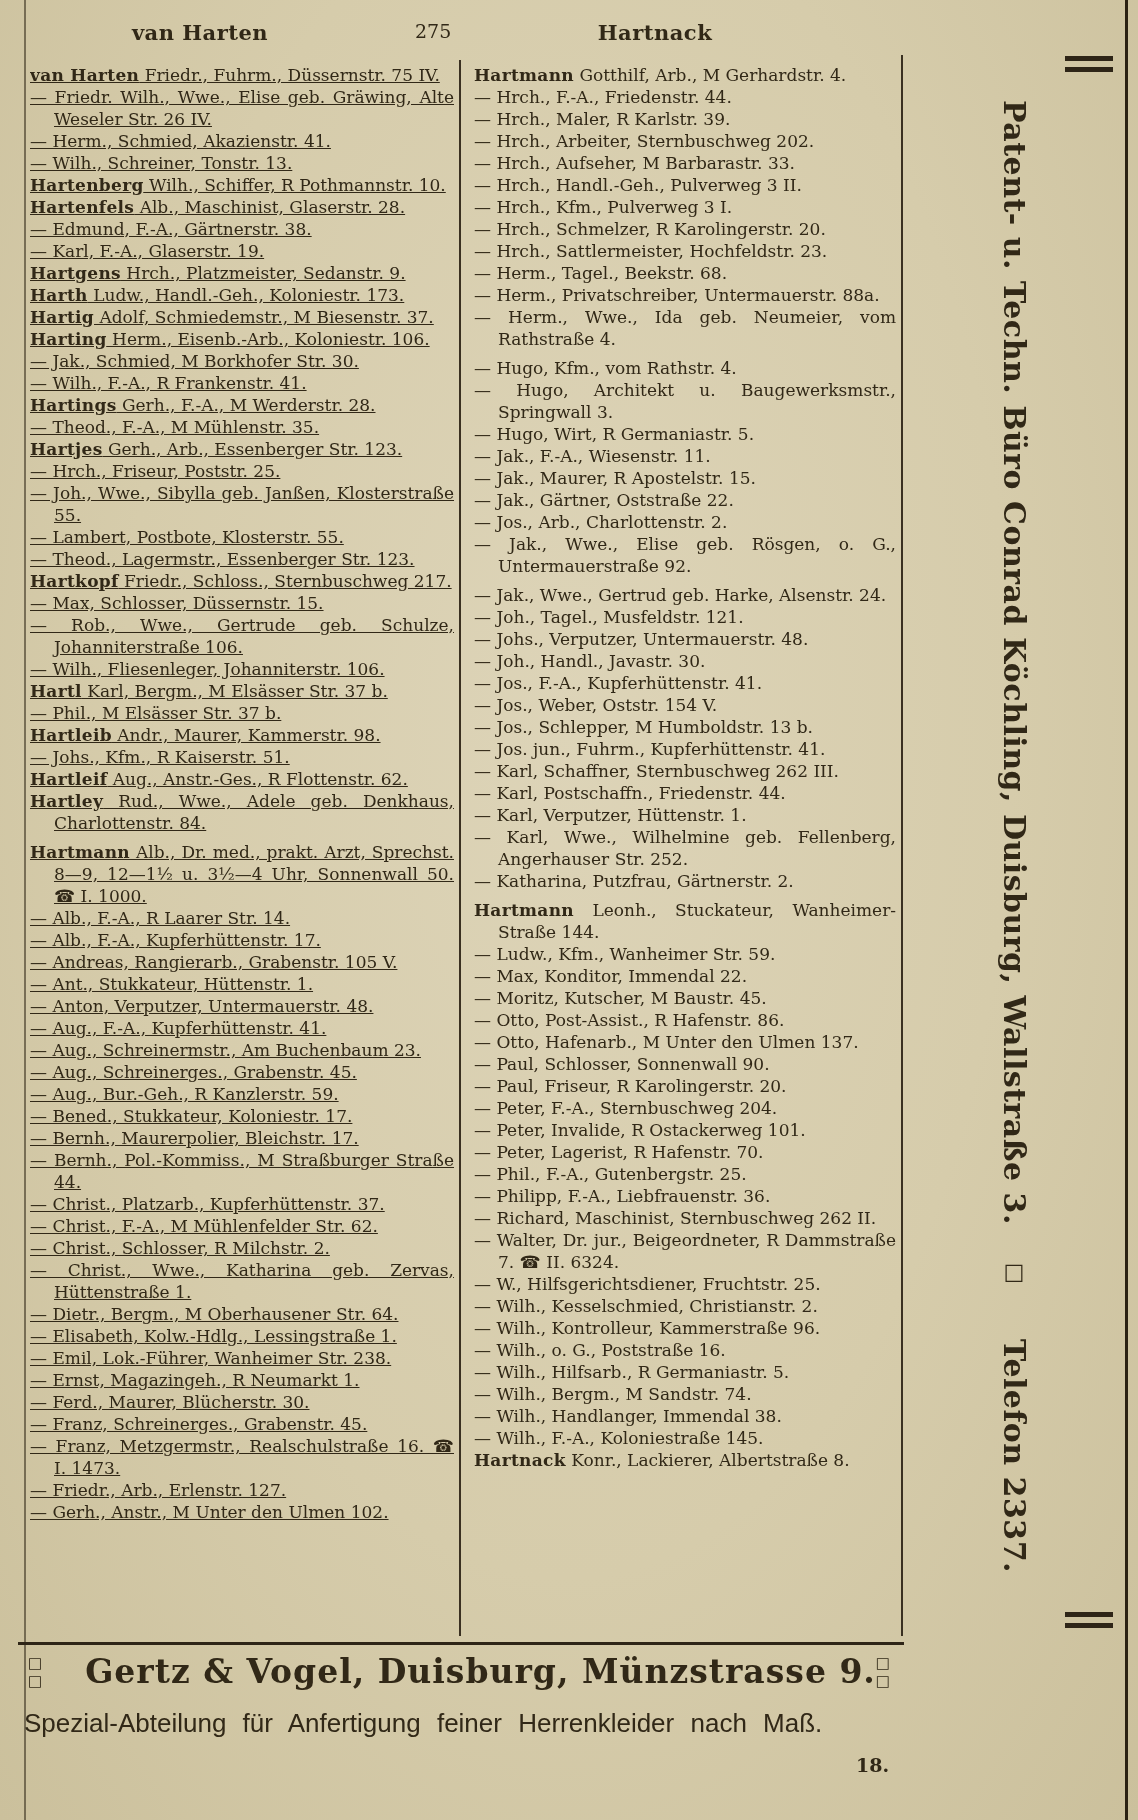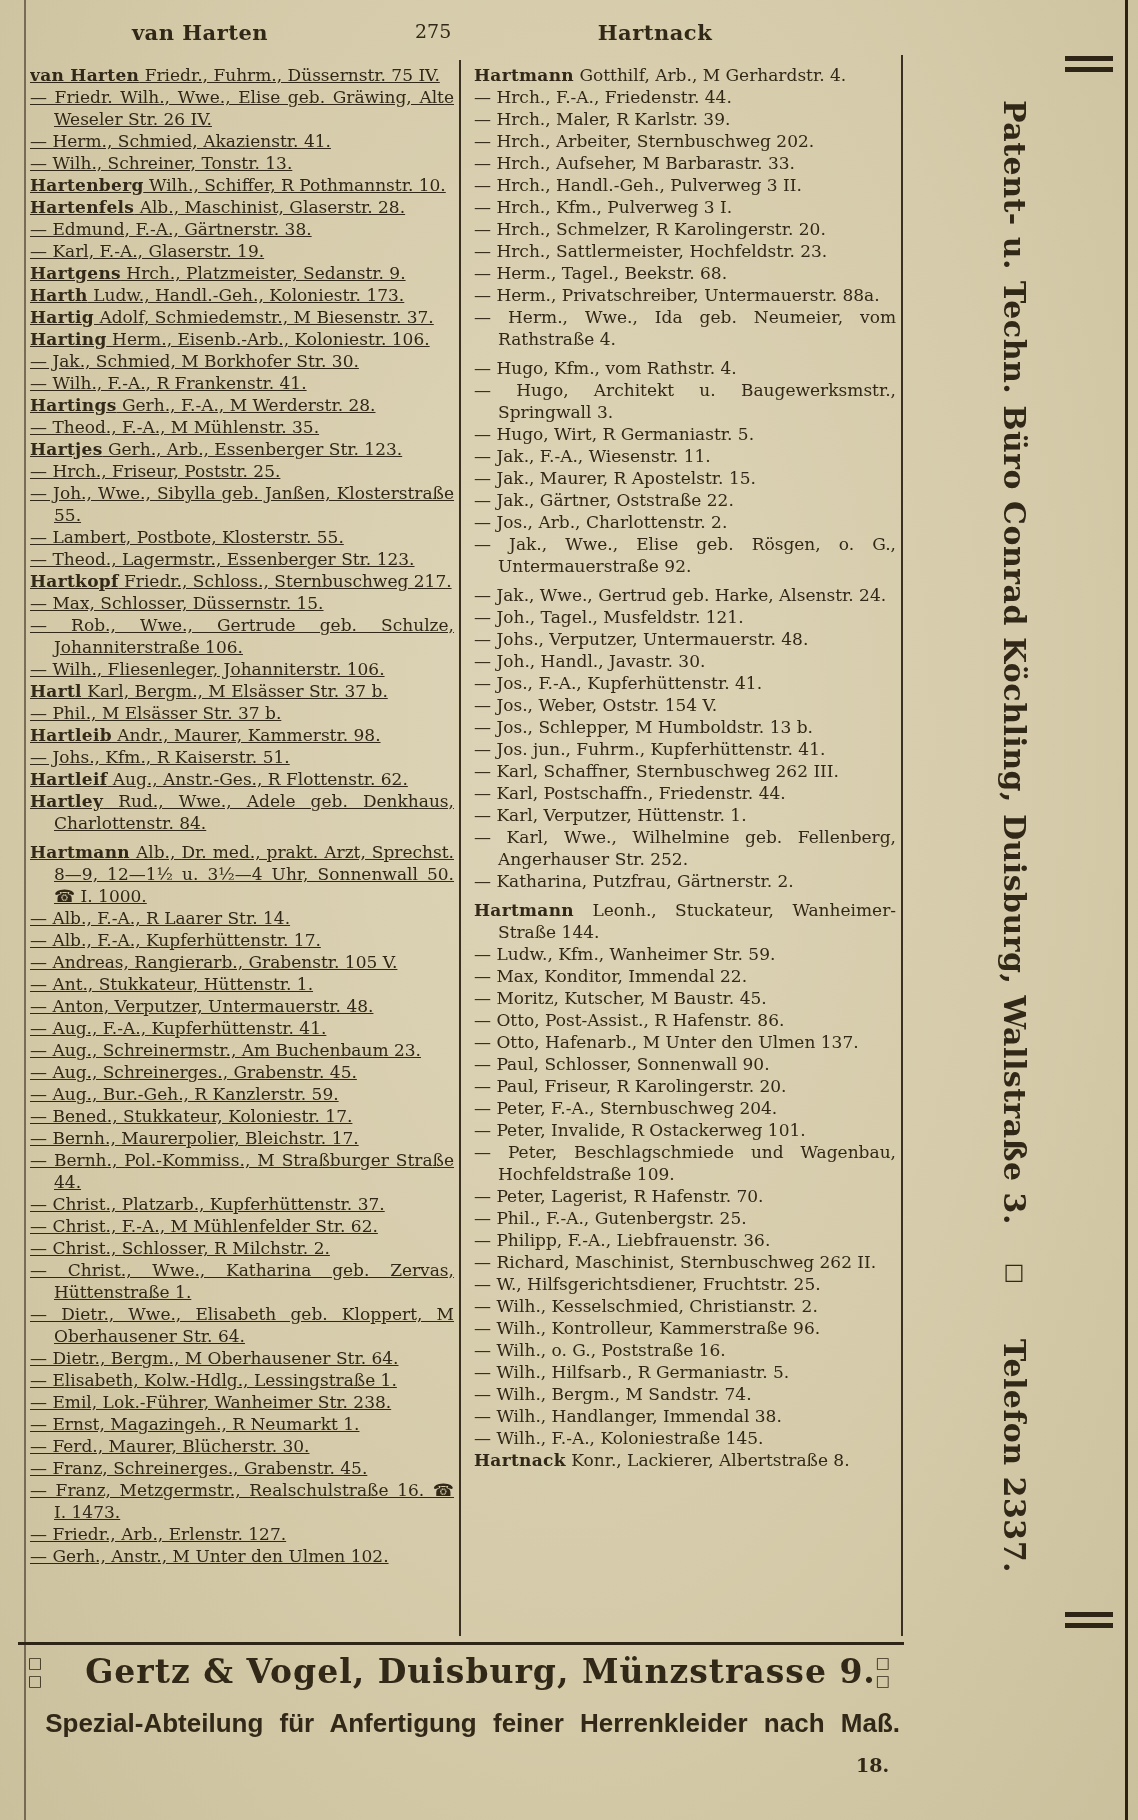--- a/index.html
+++ b/index.html
@@ -37,22 +37,22 @@
                 font-weight:bold;font-size:30px;line-height:40px;letter-spacing:.5px;
                 margin-top:28px;white-space:nowrap;}
   .side-square{margin:22px 0;font-size:22px;}
   .side-ad-text .seg2{margin:22px 0 0 0;}
 
   .footer-rule{position:absolute;left:18px;top:1642px;width:886px;height:3px;background:#2e2517;}
   .footer-ad{position:absolute;left:28px;top:1652px;width:868px;display:flex;
              justify-content:space-between;align-items:center;}
   .footer-ad-name{font-size:33px;font-weight:bold;letter-spacing:1px;white-space:nowrap;margin-left:35px;}
   .squares{font-size:15px;letter-spacing:8px;font-weight:bold;}
-  .footer-sub{position:absolute;left:24px;top:1708px;width:876px;text-align:right;
-              font-family:"Liberation Sans", sans-serif;font-weight:bold;font-size:26px;
+  .footer-sub{position:absolute;left:24px;top:1708px;width:876px;text-align:left;
+              font-family:"Liberation Sans", sans-serif;font-weight:normal;font-size:26px;
               word-spacing:9px;white-space:nowrap;}
   .page-mark{position:absolute;left:856px;top:1754px;font-size:19px;font-weight:bold;text-align:right;}
 </style>
 </head>
 <body>
 
 <div class="page">
   <div class="edge-left"></div>
 
   <div class="header">
@@ -103,21 +103,20 @@
       <div class="entry">— Aug., Schreinermstr., Am Buchenbaum 23.</div>
       <div class="entry">— Aug., Schreinerges., Grabenstr. 45.</div>
       <div class="entry">— Aug., Bur.-Geh., R Kanzlerstr. 59.</div>
       <div class="entry">— Bened., Stukkateur, Koloniestr. 17.</div>
       <div class="entry">— Bernh., Maurerpolier, Bleichstr. 17.</div>
       <div class="entry">— Bernh., Pol.-Kommiss., M Straßburger Straße 44.</div>
       <div class="entry">— Christ., Platzarb., Kupferhüttenstr. 37.</div>
       <div class="entry">— Christ., F.-A., M Mühlenfelder Str. 62.</div>
       <div class="entry">— Christ., Schlosser, R Milchstr. 2.</div>
       <div class="entry">— Christ., Wwe., Katharina geb. Zervas, Hüttenstraße 1.</div>
-      <div class="entry">— Dietr., Wwe., Elisabeth geb. Kloppert, M Oberhausener Str. 64.</div>
       <div class="entry">— Dietr., Bergm., M Oberhausener Str. 64.</div>
       <div class="entry">— Elisabeth, Kolw.-Hdlg., Lessingstraße 1.</div>
       <div class="entry">— Emil, Lok.-Führer, Wanheimer Str. 238.</div>
       <div class="entry">— Ernst, Magazingeh., R Neumarkt 1.</div>
       <div class="entry">— Ferd., Maurer, Blücherstr. 30.</div>
       <div class="entry">— Franz, Schreinerges., Grabenstr. 45.</div>
       <div class="entry">— Franz, Metzgermstr., Realschulstraße 16. ☎ I. 1473.</div>
       <div class="entry">— Friedr., Arb., Erlenstr. 127.</div>
       <div class="entry">— Gerh., Anstr., M Unter den Ulmen 102.</div>
     </div>
@@ -159,25 +158,25 @@
       <div class="entry gap"><span class="surname">Hartmann</span> Leonh., Stuckateur, Wanheimer-Straße 144.</div>
       <div class="entry">— Ludw., Kfm., Wanheimer Str. 59.</div>
       <div class="entry">— Max, Konditor, Immendal 22.</div>
       <div class="entry">— Moritz, Kutscher, M Baustr. 45.</div>
       <div class="entry">— Otto, Post-Assist., R Hafenstr. 86.</div>
       <div class="entry">— Otto, Hafenarb., M Unter den Ulmen 137.</div>
       <div class="entry">— Paul, Schlosser, Sonnenwall 90.</div>
       <div class="entry">— Paul, Friseur, R Karolingerstr. 20.</div>
       <div class="entry">— Peter, F.-A., Sternbuschweg 204.</div>
       <div class="entry">— Peter, Invalide, R Ostackerweg 101.</div>
-      <div class="entry">— Peter, Beschlagschmiede und Wagenbau, Hochfeldstraße 109.</div>
       <div class="entry">— Peter, Lagerist, R Hafenstr. 70.</div>
       <div class="entry">— Phil., F.-A., Gutenbergstr. 25.</div>
       <div class="entry">— Philipp, F.-A., Liebfrauenstr. 36.</div>
       <div class="entry">— Richard, Maschinist, Sternbuschweg 262 II.</div>
+      <div class="entry">— Walter, Dr. jur., Beigeordneter, R Dammstraße 7. ☎ II. 6324.</div>
       <div class="entry">— W., Hilfsgerichtsdiener, Fruchtstr. 25.</div>
       <div class="entry">— Wilh., Kesselschmied, Christianstr. 2.</div>
       <div class="entry">— Wilh., Kontrolleur, Kammerstraße 96.</div>
       <div class="entry">— Wilh., o. G., Poststraße 16.</div>
       <div class="entry">— Wilh., Hilfsarb., R Germaniastr. 5.</div>
       <div class="entry">— Wilh., Bergm., M Sandstr. 74.</div>
       <div class="entry">— Wilh., Handlanger, Immendal 38.</div>
       <div class="entry">— Wilh., F.-A., Koloniestraße 145.</div>
       <div class="entry"><span class="surname">Hartnack</span> Konr., Lackierer, Albertstraße 8.</div>
     </div>

